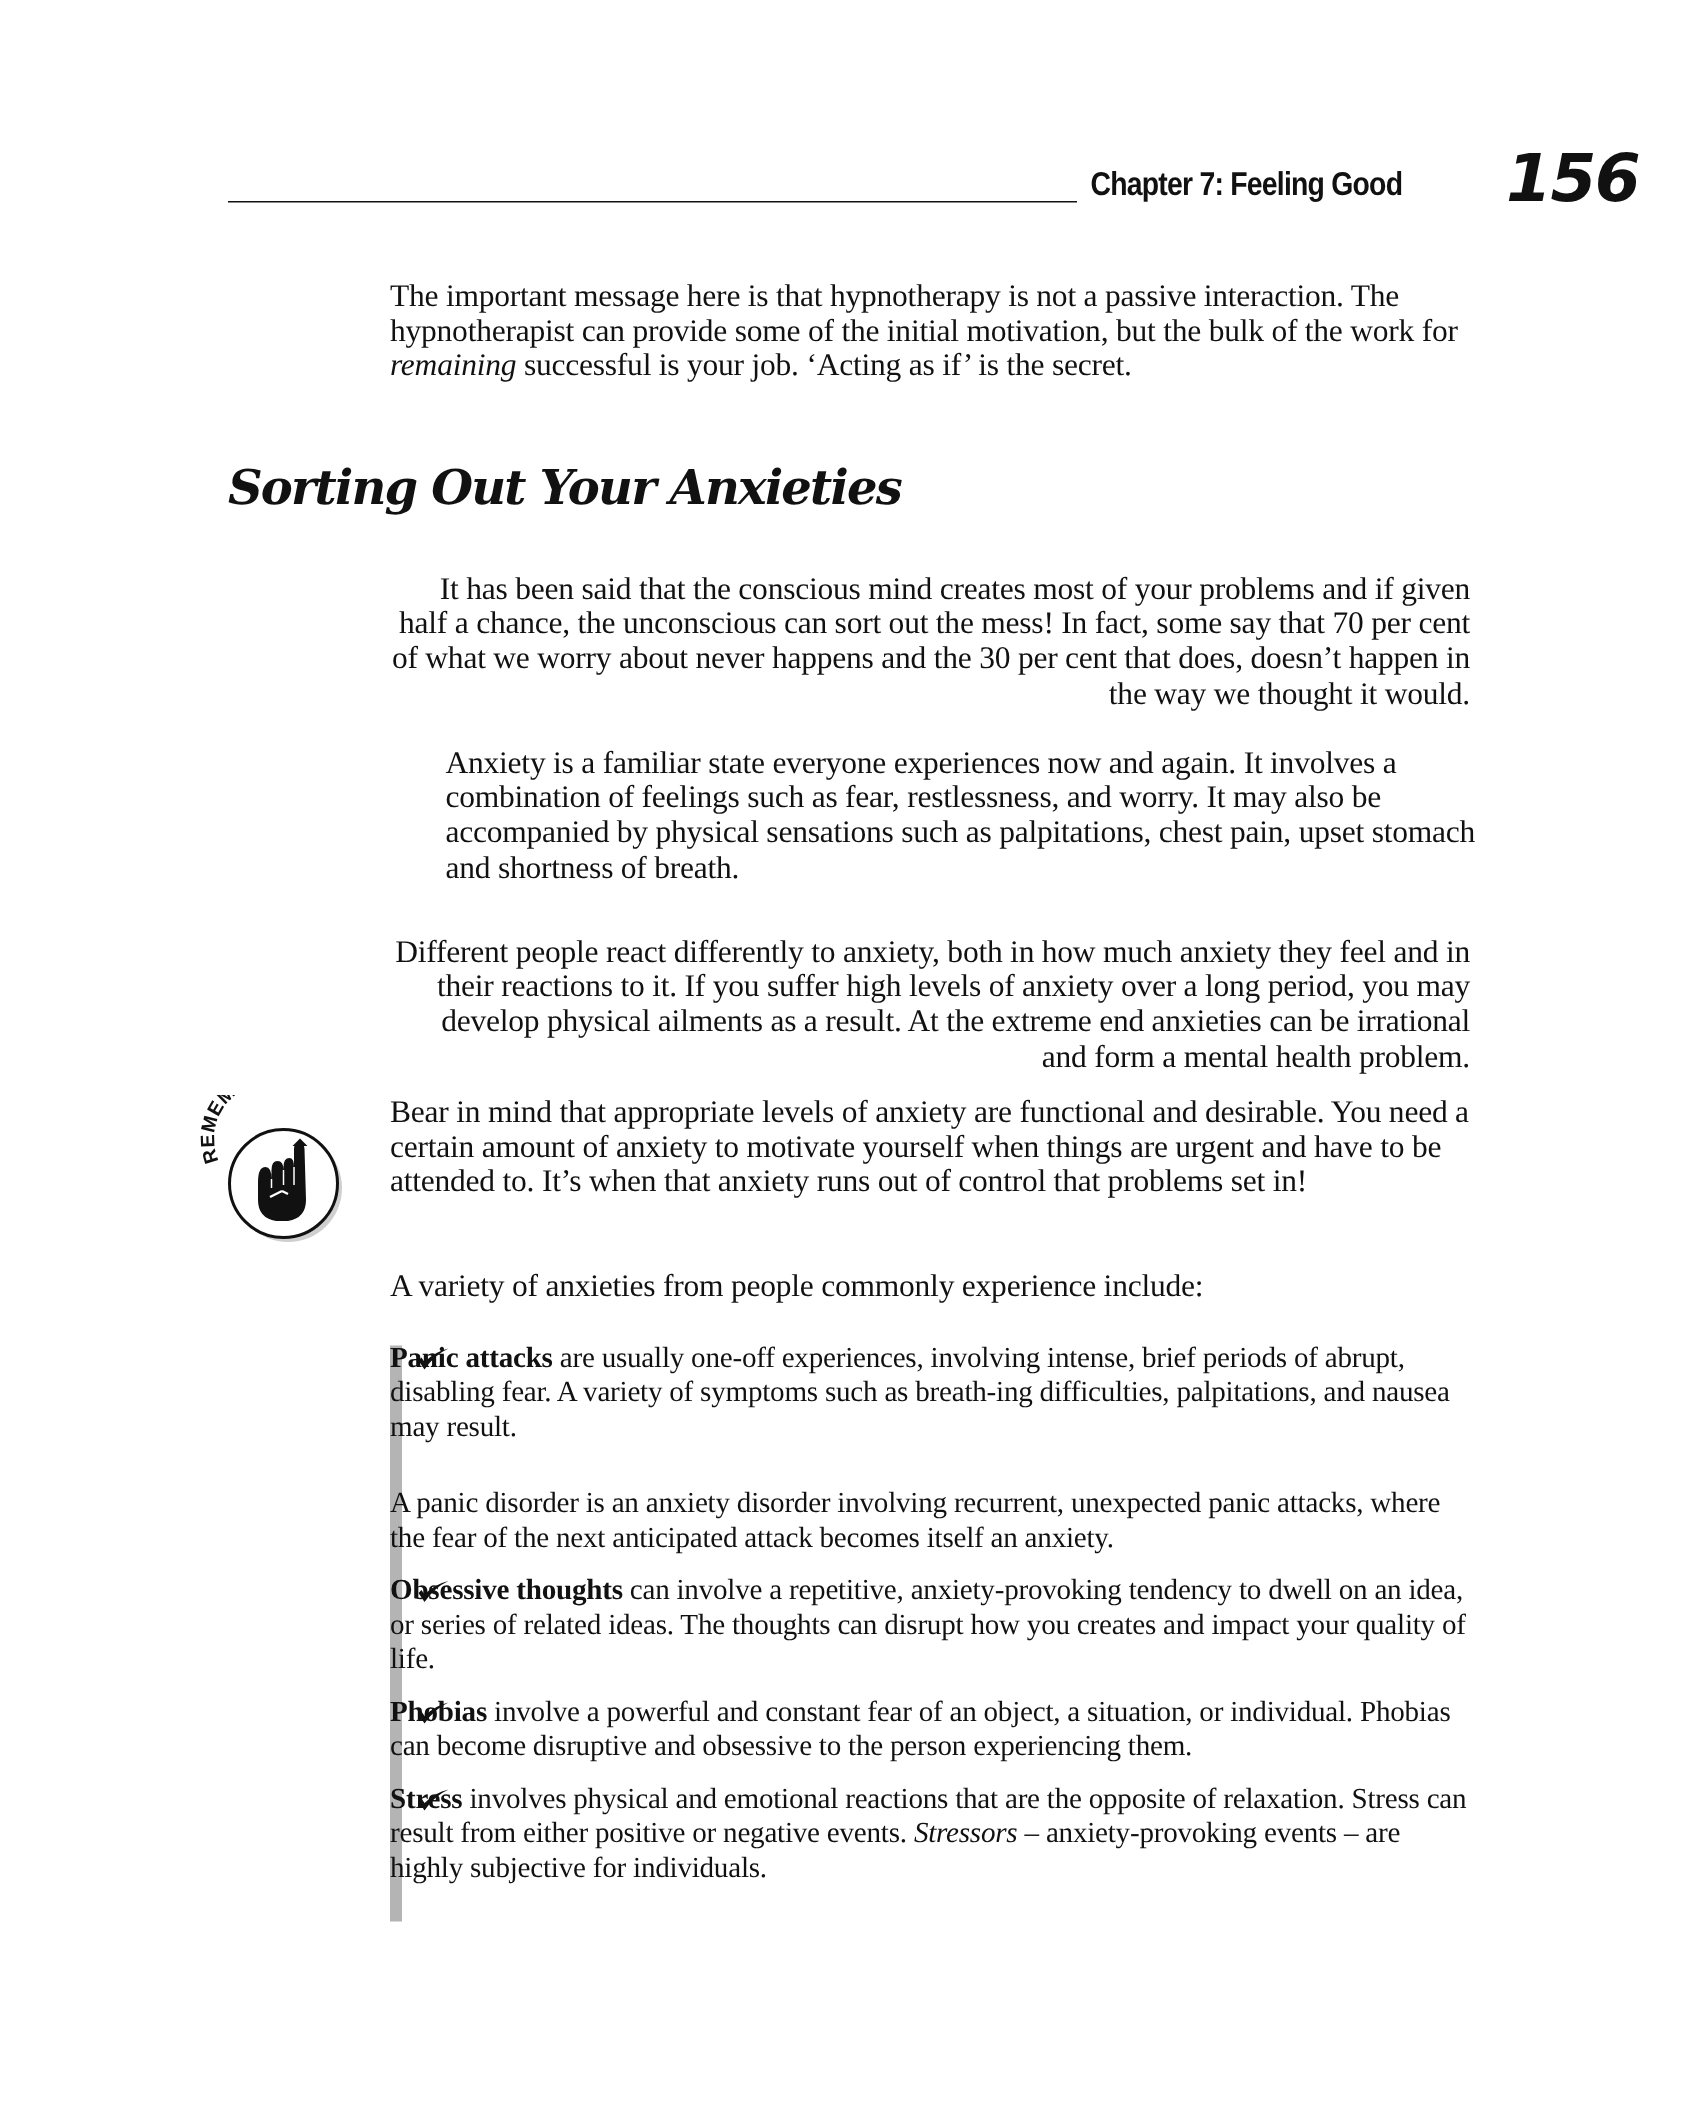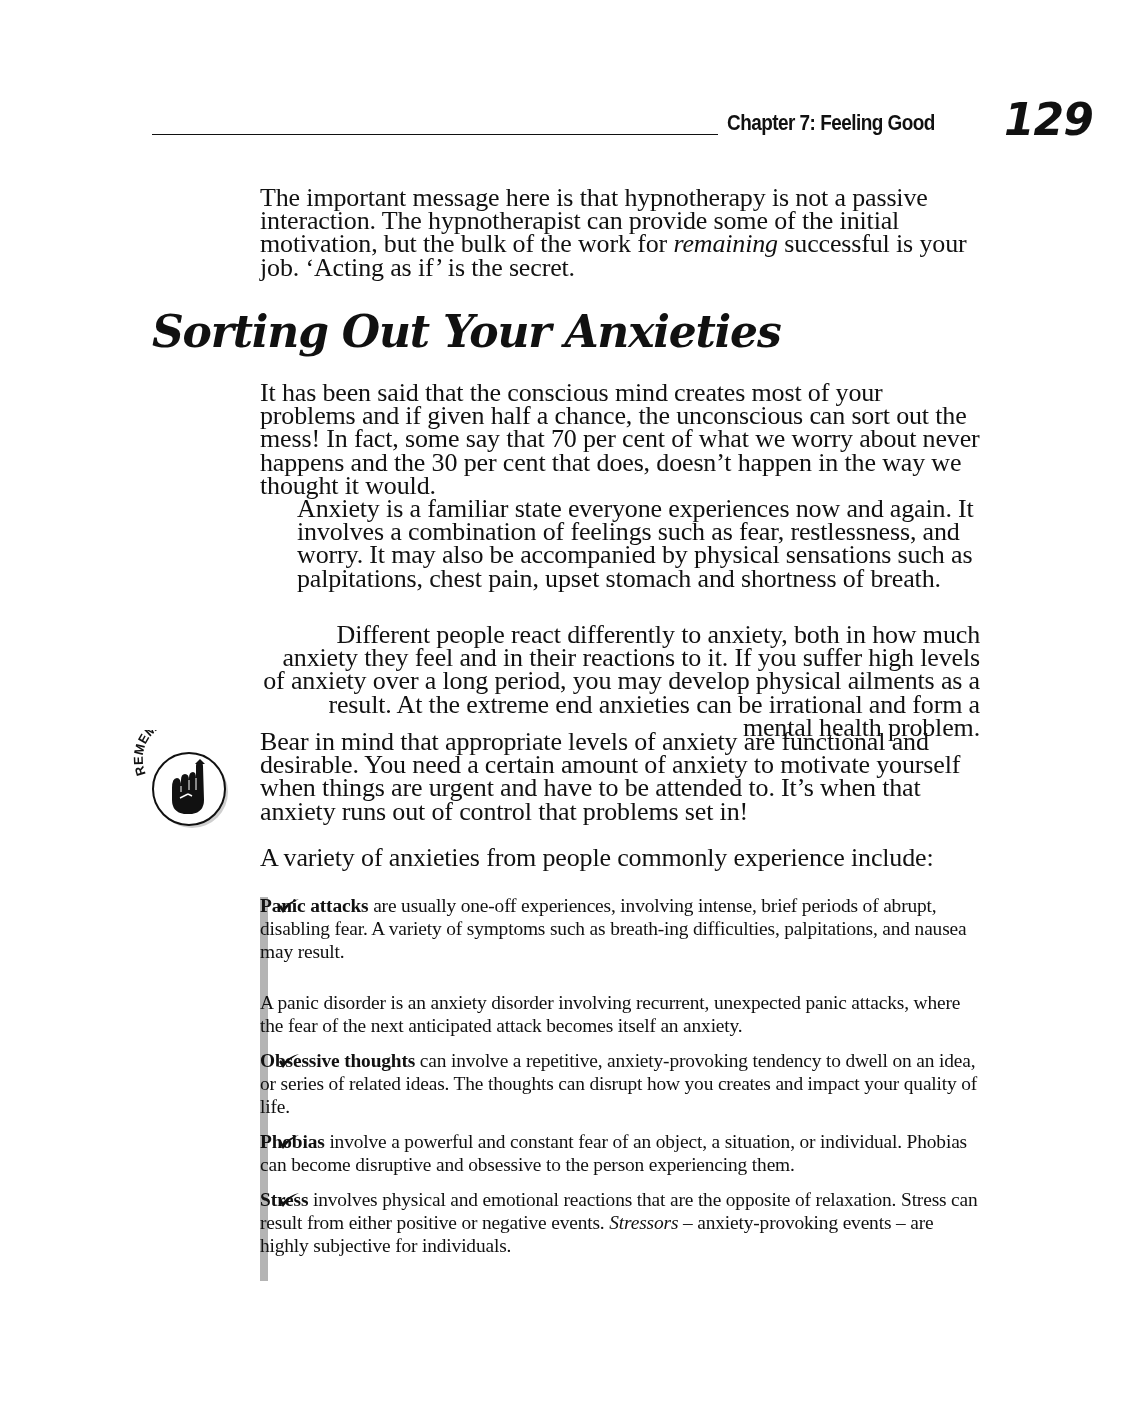--- a/index.html
+++ b/index.html
@@ -50,34 +50,34 @@
       font-weight: bold;
       font-style: italic;
       font-size: 44px;
       letter-spacing: -1px;
       white-space: nowrap;
     }
     .para {
       position: absolute;
       left: 260px;
       width: 720px;
-      font-size: 26px;
+      font-size: 21px;
       line-height: 23.2px;
       margin: 0;
       letter-spacing: -0.15px;
     }
     .section-heading {
       position: absolute;
       left: 152px;
       top: 306px;
       margin: 0;
       font-family: "DejaVu Serif", serif;
       font-weight: bold;
       font-style: italic;
-      font-size: 44px;
+      font-size: 32px;
       letter-spacing: -1.2px;
       white-space: nowrap;
     }
     .remember-icon {
       position: absolute;
       left: 132px;
       top: 730px;
       width: 100px;
       height: 100px;
     }
@@ -118,28 +118,28 @@
     }
     .term { font-weight: bold; }
     .em { font-style: italic; }
   </style>
 </head>
 <body>
 
 <div class="running-head">
   <div class="head-rule"></div>
   <div class="chapter-title">Chapter 7: Feeling Good</div>
-  <div class="page-number">129</div>
+  <div class="page-number">156</div>
 </div>
 
 <p class="para" style="top:186px;"><span>The important message here is that hypnotherapy is not a passive interaction. The hypnotherapist can provide some of the initial motivation, but the bulk of the work for </span><span class="em">remaining</span><span> successful is your job. ‘Acting as if’ is the secret.</span></p>
 
 <h1 class="section-heading">Sorting Out Your Anxieties</h1>
 
-<p class="para" style="top:381px;">It has been said that the conscious mind creates most of your problems and if given half a chance, the unconscious can sort out the mess! In fact, some say that 70 per cent of what we worry about never happens and the 30 per cent that does, doesn’t happen in the way we thought it would.</p>
+<p class="para" style="top:381px;text-align:right;">It has been said that the conscious mind creates most of your problems and if given half a chance, the unconscious can sort out the mess! In fact, some say that 70 per cent of what we worry about never happens and the 30 per cent that does, doesn’t happen in the way we thought it would.</p>
 <p class="para" style="top:497px;margin-left:37px;">Anxiety is a familiar state everyone experiences now and again. It involves a combination of feelings such as fear, restlessness, and worry. It may also be accompanied by physical sensations such as palpitations, chest pain, upset stomach and shortness of breath.</p>
 <p class="para" style="top:623px;text-align:right;">Different people react differently to anxiety, both in how much anxiety they feel and in their reactions to it. If you suffer high levels of anxiety over a long period, you may develop physical ailments as a result. At the extreme end anxieties can be irrational and form a mental health problem.</p>
 
 <div class="remember-icon">
   <svg width="100" height="100" viewBox="0 0 100 100">
     <defs>
       <path id="arcPath" d="M 14 44 A 36 36 0 0 1 80 14" fill="none"></path>
     </defs>
     <text font-family="Liberation Sans, DejaVu Sans, sans-serif" font-weight="bold" font-size="13" fill="#111" letter-spacing="0.3">
       <textPath href="#arcPath">REMEMBER</textPath>

